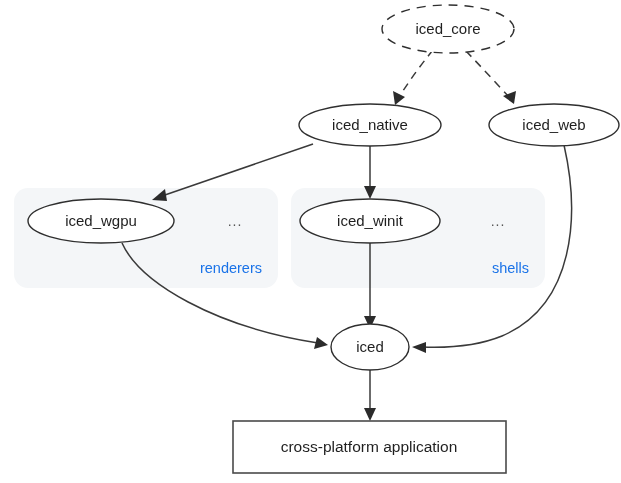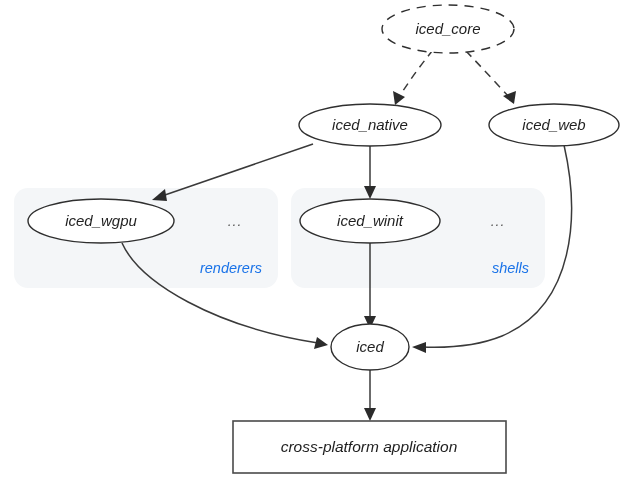--- a/index.html
+++ b/index.html
@@ -11,21 +11,20 @@
     width: 621px;
     height: 483px;
     font-family: "Liberation Sans", sans-serif;
     overflow: hidden;
   }
   #diagram-root {
     position: relative;
     width: 621px;
     height: 393px;
     background: #ffffff;
-    font-style: italic;
   }
   svg#graph {
     display: block;
     width: 621px;
     height: 483px;
   }
   .cluster-rect {
     fill: #f4f6f8;
     stroke: none;
   }

